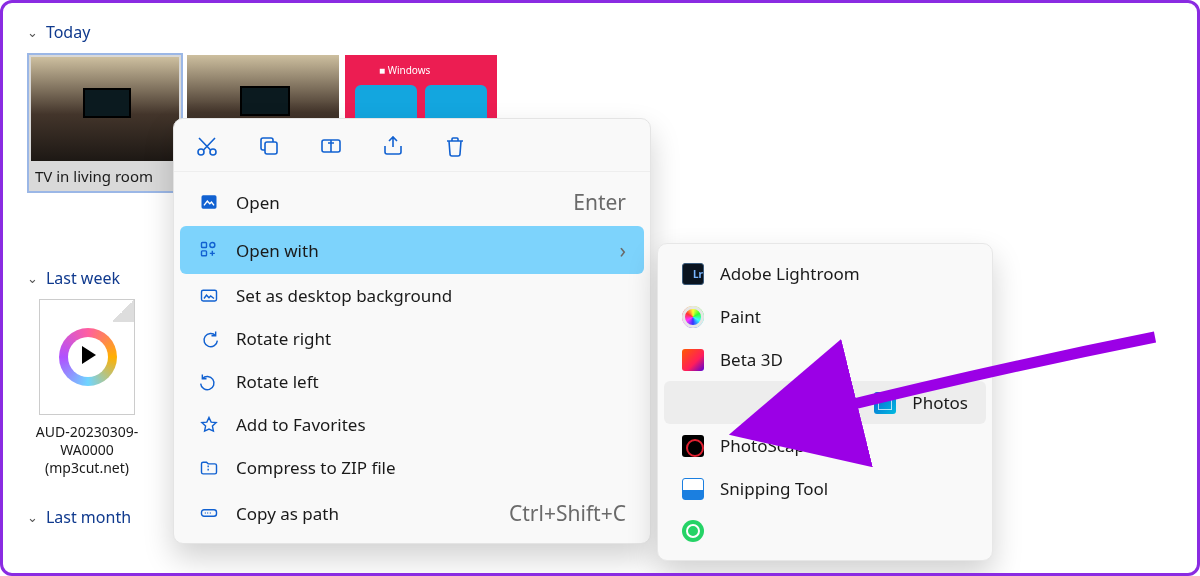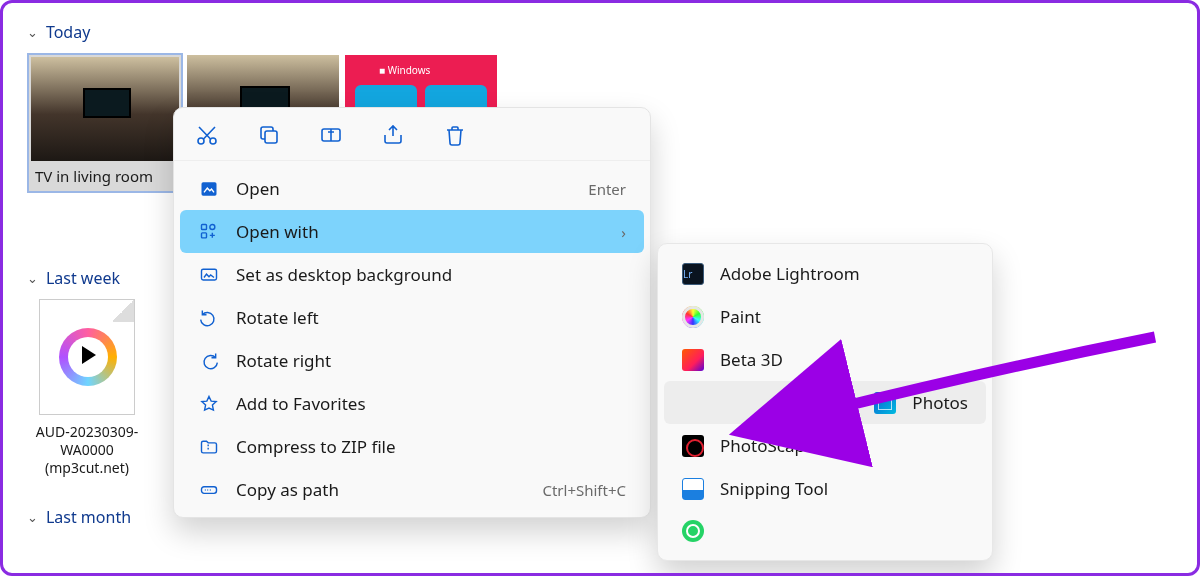--- a/index.html
+++ b/index.html
@@ -44,55 +44,55 @@
   .paper { width: 96px; height: 116px; margin: 0 auto; background:#fff; border:1px solid #ccc; position:relative; }
   .paper::after { content:""; position:absolute; top:0; right:0; width:22px; height:22px; background:linear-gradient(135deg,transparent 50%,#ddd 50%); }
   .playring { width:58px; height:58px; border-radius:50%; position:absolute; top:28px; left:19px;
     background: conic-gradient(#ff5ea0,#ffb000,#6fd5ff,#b050ff,#ff5ea0); display:flex; align-items:center; justify-content:center; }
   .playring::after { content:""; width:40px; height:40px; border-radius:50%; background:#fff; }
   .tri { position:absolute; top:46px; left:42px; border-left:14px solid #000; border-top:9px solid transparent; border-bottom:9px solid transparent; z-index:2; }
   .fname { font-size:14px; line-height:1.3; margin-top:8px; }
 
   
   .menu {
-    position: absolute; top: 104px; left: 170px;
+    position: absolute; top: 115px; left: 170px;
     width: 478px;
     background: #f9f9f9;
     border: 1px solid #e4e4e4;
     border-radius: 10px;
     box-shadow: 0 14px 30px rgba(0,0,0,.18);
     padding-bottom: 6px;
     z-index: 5;
   }
   .toolbar { display:flex; gap: 36px; padding: 14px 20px 10px; }
   .ticon { width:26px; height:26px; color:#1161d1; display:flex; align-items:center; justify-content:center; }
   .ticon svg { width:24px; height:24px; stroke:#1161d1; fill:none; stroke-width:1.6; }
   .divider { height:1px; background:#eee; margin: 2px 0 6px; }
 
   .mi { display:flex; align-items:center; gap:16px; padding: 10px 18px; font-size:17px; border-radius:6px; margin:0 6px; cursor:default; }
   .mi.hover { background:#7dd3fc; }
   .mi .ico { width:22px; height:22px; display:flex; align-items:center; justify-content:center; }
   .mi .ico svg { width:20px; height:20px; stroke:#1161d1; fill:none; stroke-width:1.7; }
   .mi .grow { flex:1; }
-  .mi .hint { color:#6a6a6a; font-size:15px; }
+  .mi .hint { color:#6a6a6a; font-size:21px; }
 
   
   .submenu {
     position:absolute; top:240px; left:654px;
     width: 336px;
     background:#f9f9f9; border:1px solid #e7e7e7; border-radius:10px;
     box-shadow: 0 14px 30px rgba(0,0,0,.18);
     padding: 8px 0;
     z-index:6;
   }
   .si { display:flex; align-items:center; gap:16px; padding:10px 18px; font-size:17px; margin:0 6px; border-radius:6px; cursor:default; }
   .si.hover { background:#ededed;justify-content:flex-end; }
   .appico { width:22px; height:22px; border-radius:3px; display:inline-block; }
 
-  .lr { background:#0a1420; color:#78b5ff; font-size:10px; font-weight:normal; text-align:left; line-height:20px; border:1px solid #3a5a7a; }
+  .lr { background:#0a1420; color:#78b5ff; font-size:10px; font-weight:bold; text-align:right; line-height:20px; border:1px solid #3a5a7a; }
   .paint { background: conic-gradient(#ff3,#3f3,#3ff,#33f,#f3f,#f33,#ff3); border-radius:50%; box-shadow: inset 0 0 0 3px #e6e6e6; }
   .p3d { background: linear-gradient(135deg,#ff5a00,#ff1e5a 60%,#5a00d6); }
   .photos { background: linear-gradient(135deg,#0a5fd1,#00bce0); position:relative; }
   .photos::after{content:"";position:absolute;inset:4px;border:1px solid rgba(255,255,255,.7);}
   .psx { background:#000; position:relative; }
   .psx::after{content:"";position:absolute;top:4px;left:4px;width:14px;height:14px;border-radius:50%;border:2px solid #e02030;}
   .snip { background: linear-gradient(180deg,#fff 55%,#1b7fe0 55%); border:1px solid #1b7fe0; }
   .wa { background:#25d366; border-radius:50%; position:relative; }
   .wa::after{content:"";position:absolute;inset:4px;border:2px solid #fff;border-radius:50%;}
 
@@ -214,33 +214,33 @@
           <rect x="3" y="5" width="18" height="13" rx="2"></rect>
           <path d="M6 15l3-4 3 3 2-2 4 3"></path>
         </svg>
       </span>
     <span class="grow">Set as desktop background</span>
   </div>
 
   <div class="mi">
     <span class="ico">
         <svg viewBox="0 0 24 24">
+          <path d="M20 8a8 8 0 1 0 2 6M20 3v5h-5"></path>
+        </svg>
+      </span>
+    <span class="grow">Rotate right</span>
+  </div>
+
+  <div class="mi">
+    <span class="ico">
+        <svg viewBox="0 0 24 24">
           <path d="M4 8a8 8 0 1 1-2 6M4 3v5h5"></path>
         </svg>
       </span>
     <span class="grow">Rotate left</span>
-  </div>
-
-  <div class="mi">
-    <span class="ico">
-        <svg viewBox="0 0 24 24">
-          <path d="M20 8a8 8 0 1 0 2 6M20 3v5h-5"></path>
-        </svg>
-      </span>
-    <span class="grow">Rotate right</span>
   </div>
 
   <div class="mi">
     <span class="ico">
         <svg viewBox="0 0 24 24">
           <path d="M12 3l2.6 5.5 6 .6-4.5 4.2 1.2 6L12 16.8 6.7 19.3l1.2-6L3.4 9.1l6-.6z"></path>
         </svg>
       </span>
     <span class="grow">Add to Favorites</span>
   </div>

